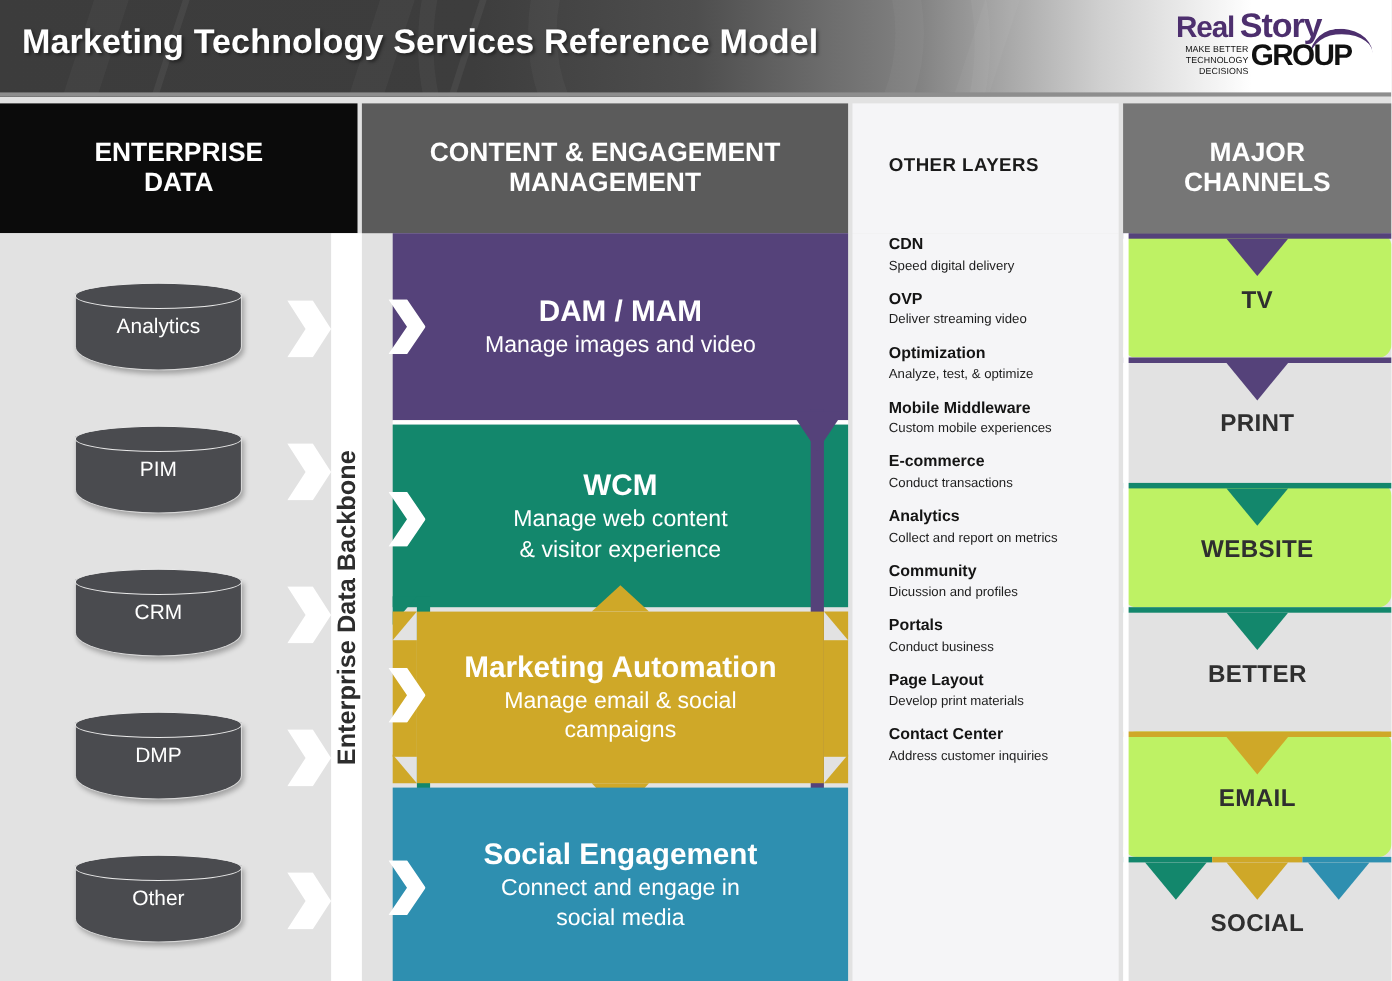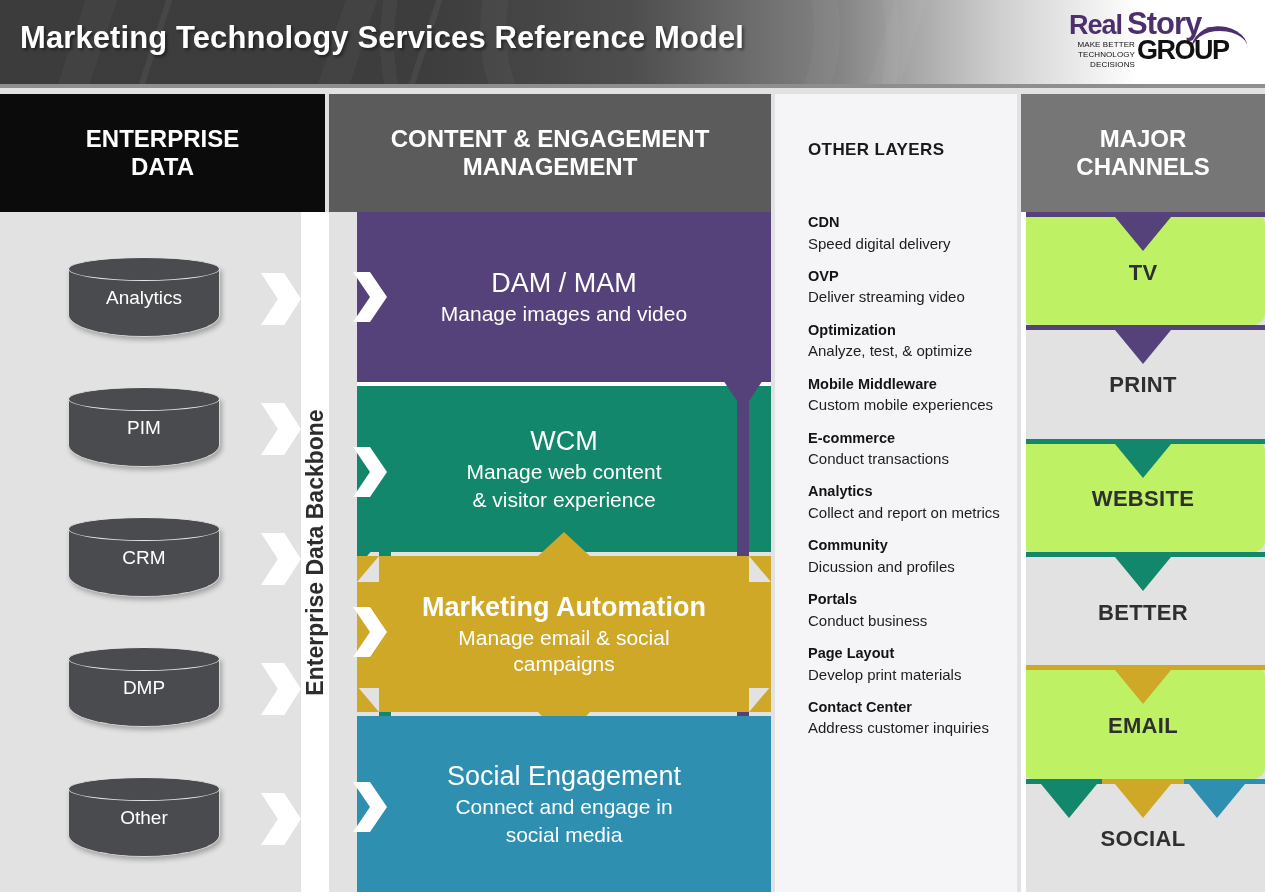--- a/index.html
+++ b/index.html
@@ -144,21 +144,21 @@
   }
   #backbone-label {
     transform: rotate(-90deg); white-space:nowrap;
     font-size:23px; font-weight:bold; color:#2d2d2d;
   }
 
   
   #center { position:absolute; left:357px; top:212px; width:414px; height:680px; }
 
   .blk { position:absolute; left:0; width:414px; color:#ffffff; text-align:center; }
-  .blk .t  { font-size:27px; font-weight:normal; line-height:1.2; }
+  .blk .t  { font-size:27px; font-weight:bold; line-height:1.2; }
   .blk .s  { font-size:21px; line-height:1.22; margin-top:2px; }
   .blk-inner {
     position:absolute; left:0; right:0; top:50%;
     transform:translateY(-50%); padding:0 14px;
   }
 
   #blk-dam    { top:0px;   height:170px; background:#55427a; }
   #blk-wcm    { top:174px; height:166px; background:#13876c; }
   #blk-social { top:504px; height:176px; background:#2e8fb0; }
 
@@ -233,21 +233,21 @@
   
   #other-panel {
     position:absolute; left:775px; top:212px; width:242px; height:680px;
     background:#f5f5f7; padding:0 12px 0 33px;
   }
   .layer { margin-bottom:12px; }
   .layer .name {
     font-size:14.5px; font-weight:bold; color:#141414; line-height:1.42;
   }
   .layer .desc {
-    font-size:15px; color:#1d1d1d; line-height:1.42;
+    font-size:12px; color:#1d1d1d; line-height:1.42;
   }
 
   
   #channels { position:absolute; left:1021px; top:212px; width:244px; height:680px; }
   .chan {
     position:absolute; left:0; width:244px; height:113.3px;
     display:flex; align-items:center; justify-content:center;
   }
   .chan.alt  { background:#e2e2e2; }
   .chan.plain{ background:#bef264;border-radius:12px; }

